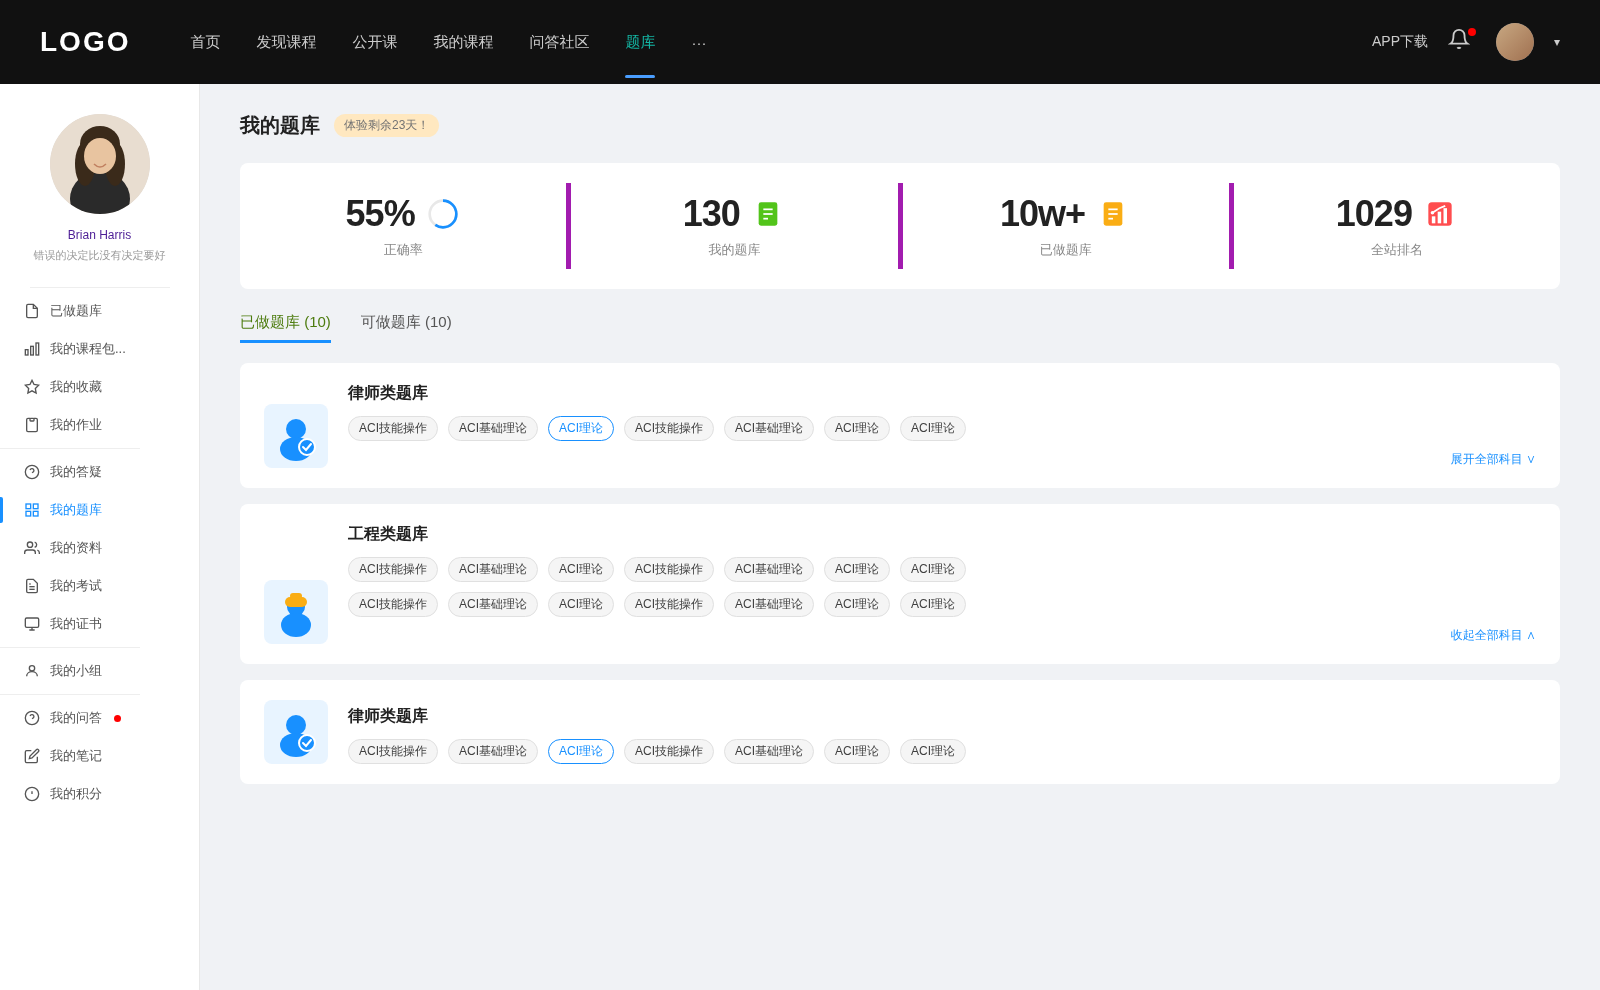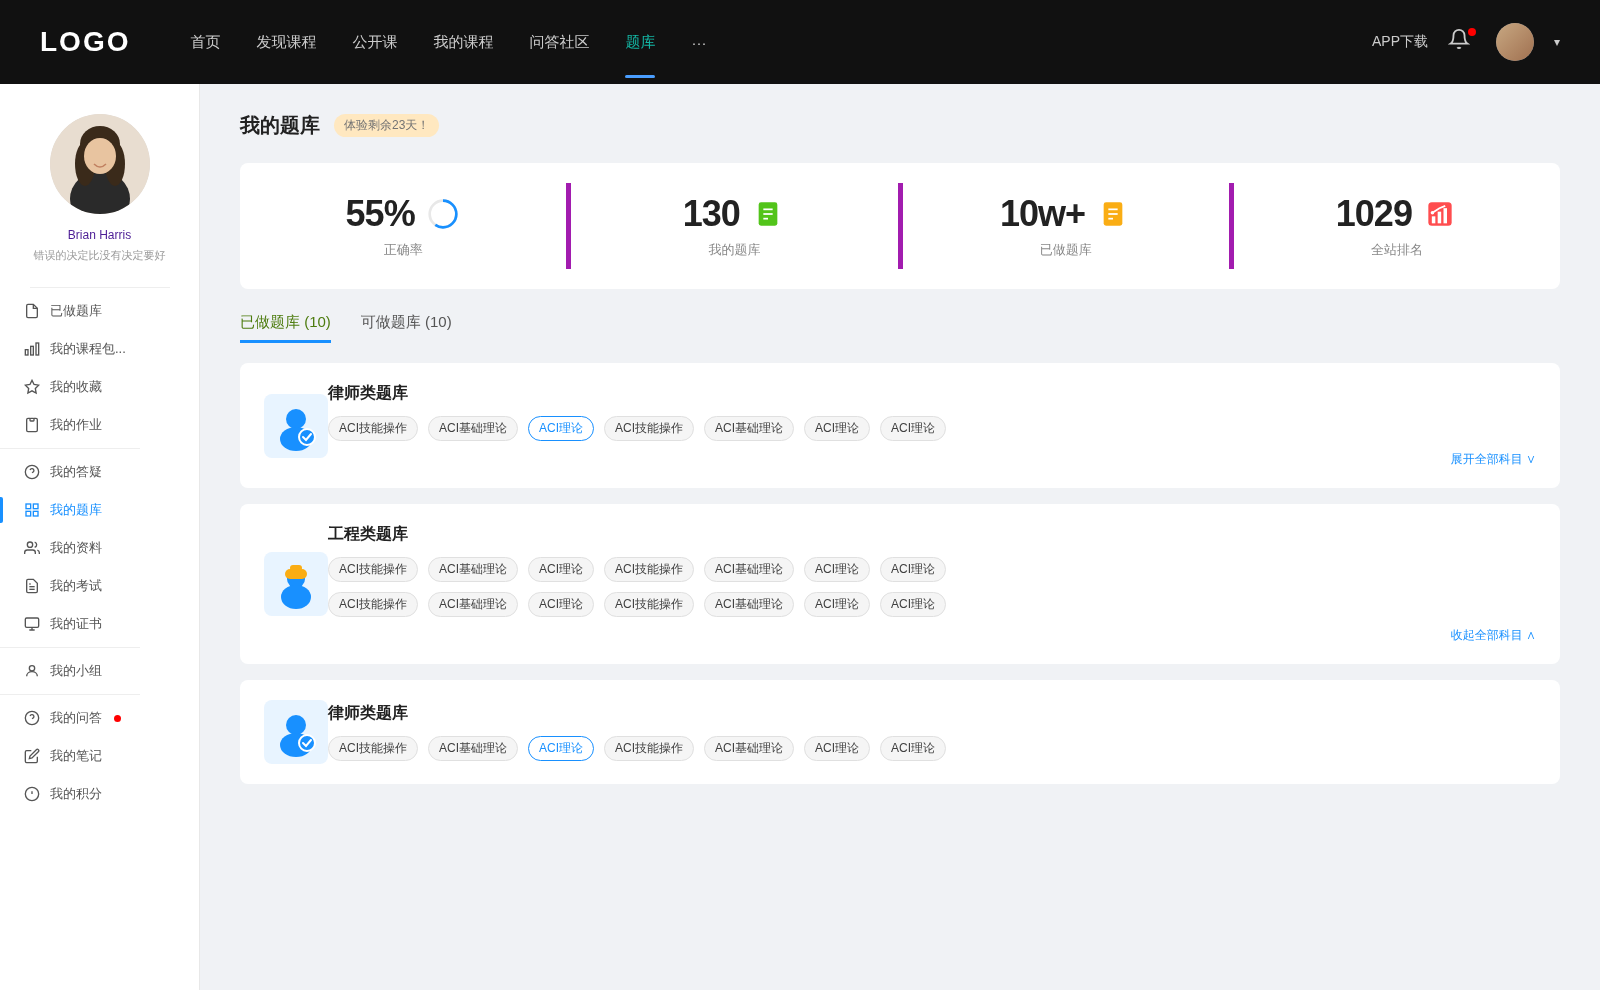--- a/index.html
+++ b/index.html
@@ -247,21 +247,22 @@
 
     
     .qbank-card {
       background: #fff;
       border-radius: 8px;
       padding: 20px 24px;
       margin-bottom: 16px;
     }
     .qbank-card-header {
       display: flex;
-      align-items: center;
+      align-items: flex-end;
+      gap: 20px;
     }
     .qbank-icon {
       width: 64px; height: 64px;
       border-radius: 8px;
       background: #e8f4ff;
       display: flex; align-items: center; justify-content: center;
       flex-shrink: 0;
     }
     .qbank-title {
       font-size: 16px;

